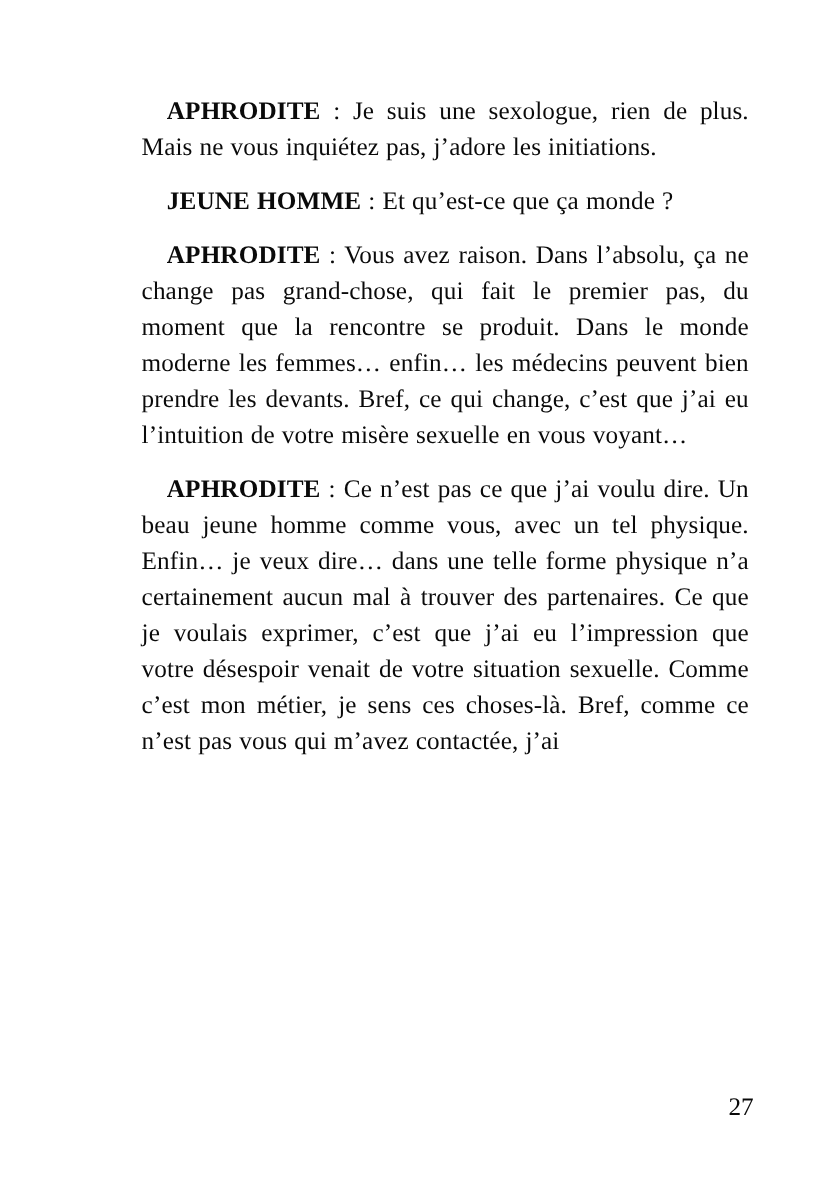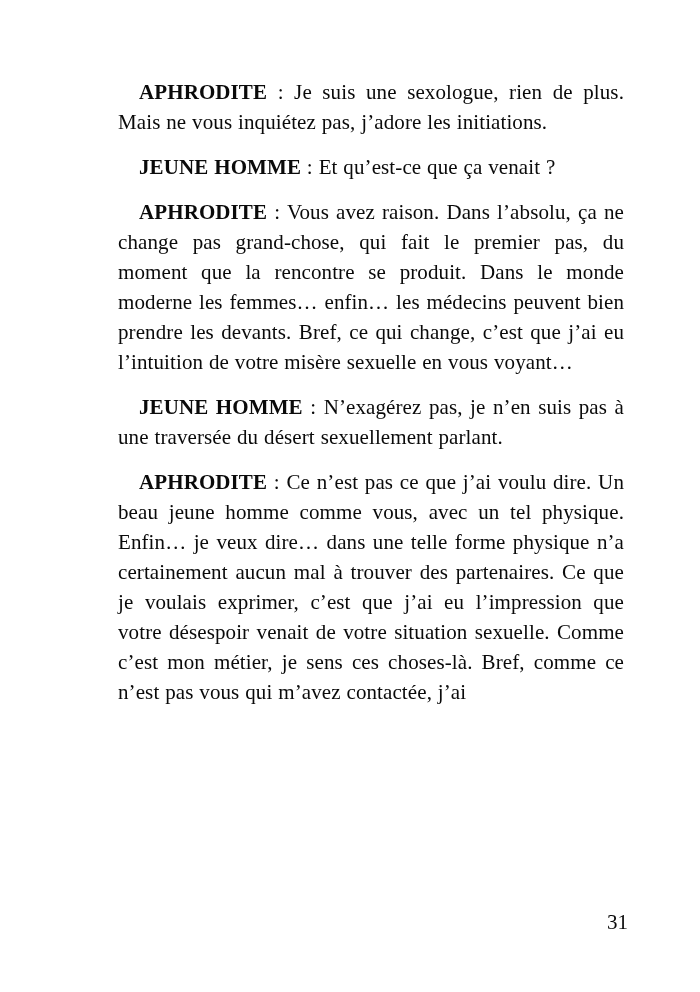--- a/index.html
+++ b/index.html
@@ -49,24 +49,23 @@
 </head>
 <body>
 
 <div class="page">
   <div class="text-block">
 
     <p class="dialogue"><span class="speaker">APHRODITE</span><span> : Je suis une sexologue, rien de plus. Mais ne vous inquiétez pas, j’adore les initiations.</span></p>
 
 
 
-    <p class="dialogue"><span class="speaker">JEUNE HOMME</span><span> : Et qu’est-ce que ça venait ?</span></p>
+    <p class="dialogue"><span class="speaker">JEUNE HOMME</span><span> : Et qu’est-ce que ça monde ?</span></p>
 
     <p class="dialogue"><span class="speaker">APHRODITE</span><span> : Vous avez raison. Dans l’absolu, ça ne change pas grand-chose, qui fait le premier pas, du moment que la rencontre se produit. Dans le monde moderne les femmes… enfin… les médecins peuvent bien prendre les devants. Bref, ce qui change, c’est que j’ai eu l’intuition de votre misère sexuelle en vous voyant…</span></p>
 
-    <p class="dialogue"><span class="speaker">JEUNE HOMME</span><span> : N’exagérez pas, je n’en suis pas à une traversée du désert sexuellement parlant.</span></p>
 
     <p class="dialogue"><span class="speaker">APHRODITE</span><span> : Ce n’est pas ce que j’ai voulu dire. Un beau jeune homme comme vous, avec un tel physique. Enfin… je veux dire… dans une telle forme physique n’a certainement aucun mal à trouver des partenaires. Ce que je voulais exprimer, c’est que j’ai eu l’impression que votre désespoir venait de votre situation sexuelle. Comme c’est mon métier, je sens ces choses-là. Bref, comme ce n’est pas vous qui m’avez contactée, j’ai</span></p>
 
   </div>
 
-  <div class="page-number">31</div>
+  <div class="page-number">27</div>
 </div>
 
 </body></html>

